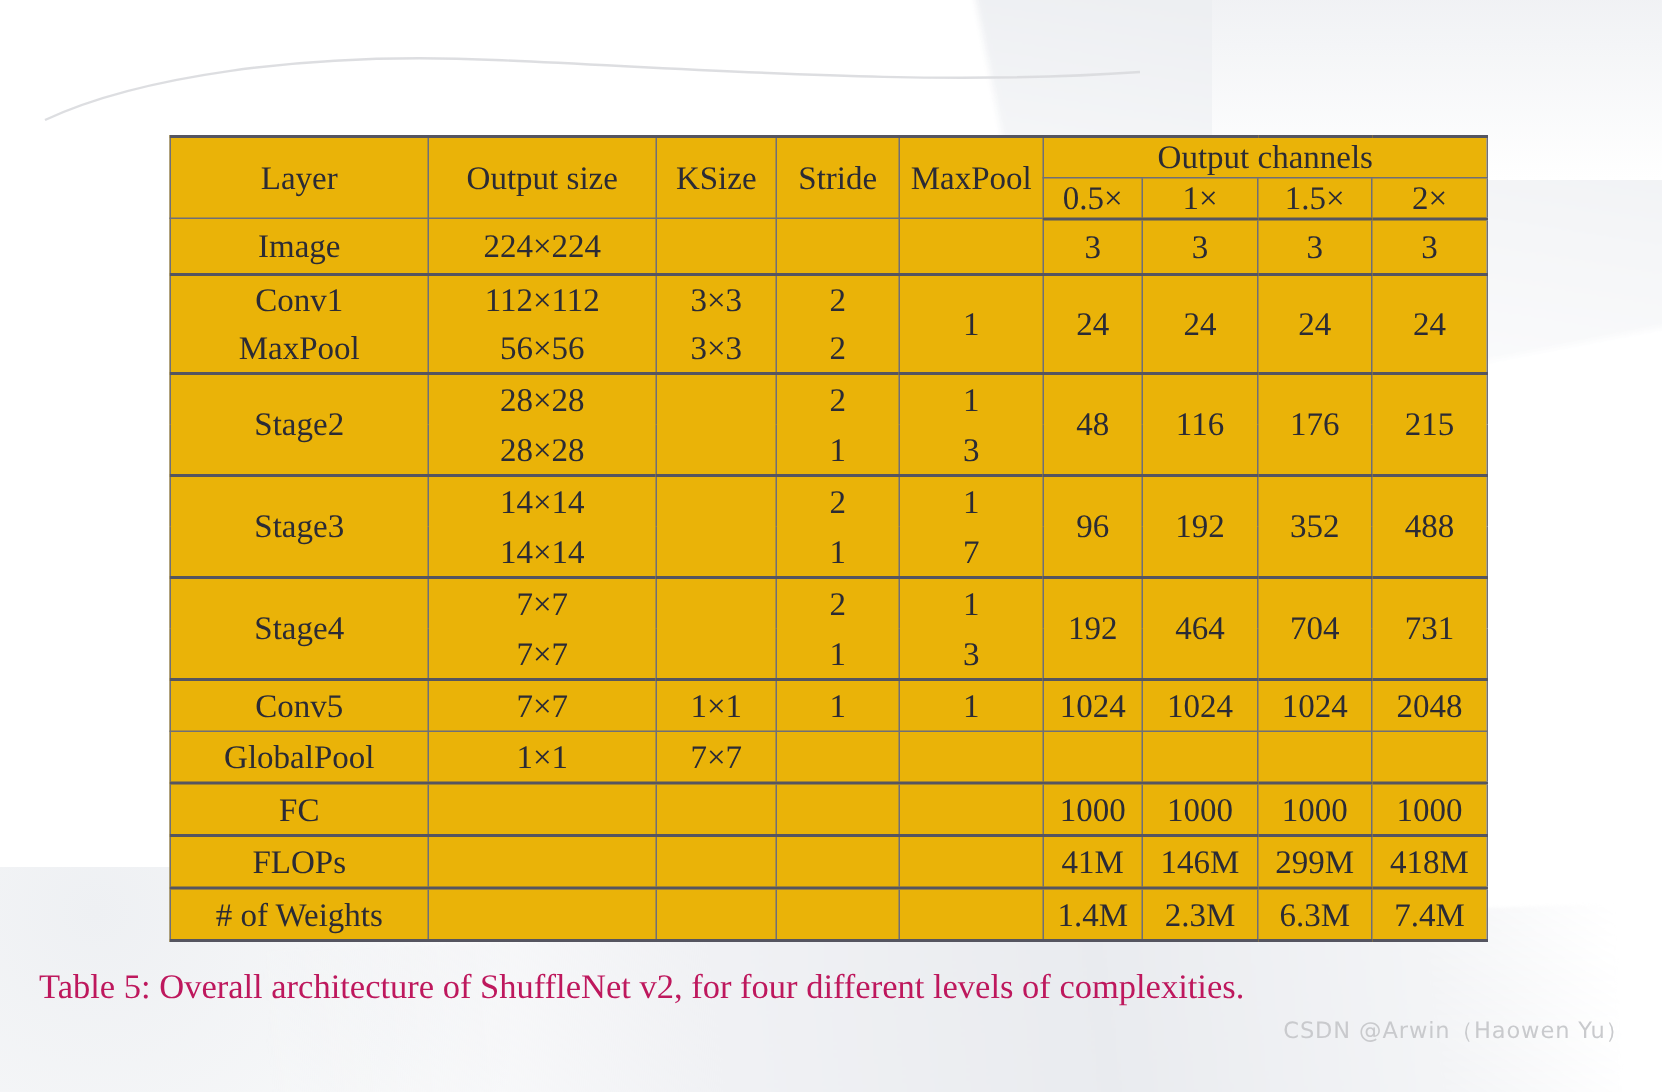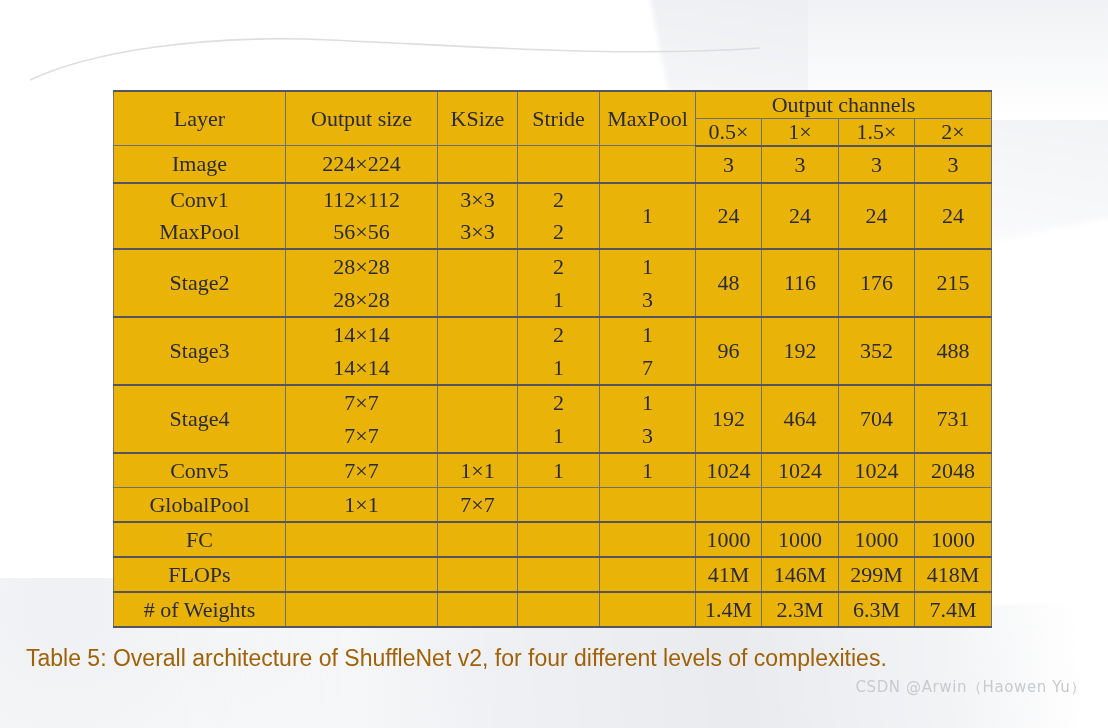--- a/index.html
+++ b/index.html
@@ -132,23 +132,23 @@
   .blank { }
   .hdr-oc { font-size: 22px; }
   .sub-x { font-size: 20px; }
 
   
   #caption {
     position: absolute;
     left: 26px;
     top: 645px;
     width: 1070px;
-    font-family: Liberation Sans, sans-serif;
+    font-family: Liberation Serif, serif;
     font-size: 23px;
-    color: #a16207;
+    color: #be185d;
     white-space: nowrap;
     z-index: 6;
   }
 
   
   #watermark {
     position: absolute;
     right: 22px;
     top: 678px;
     font-family: "DejaVu Sans", "Liberation Sans", sans-serif;

